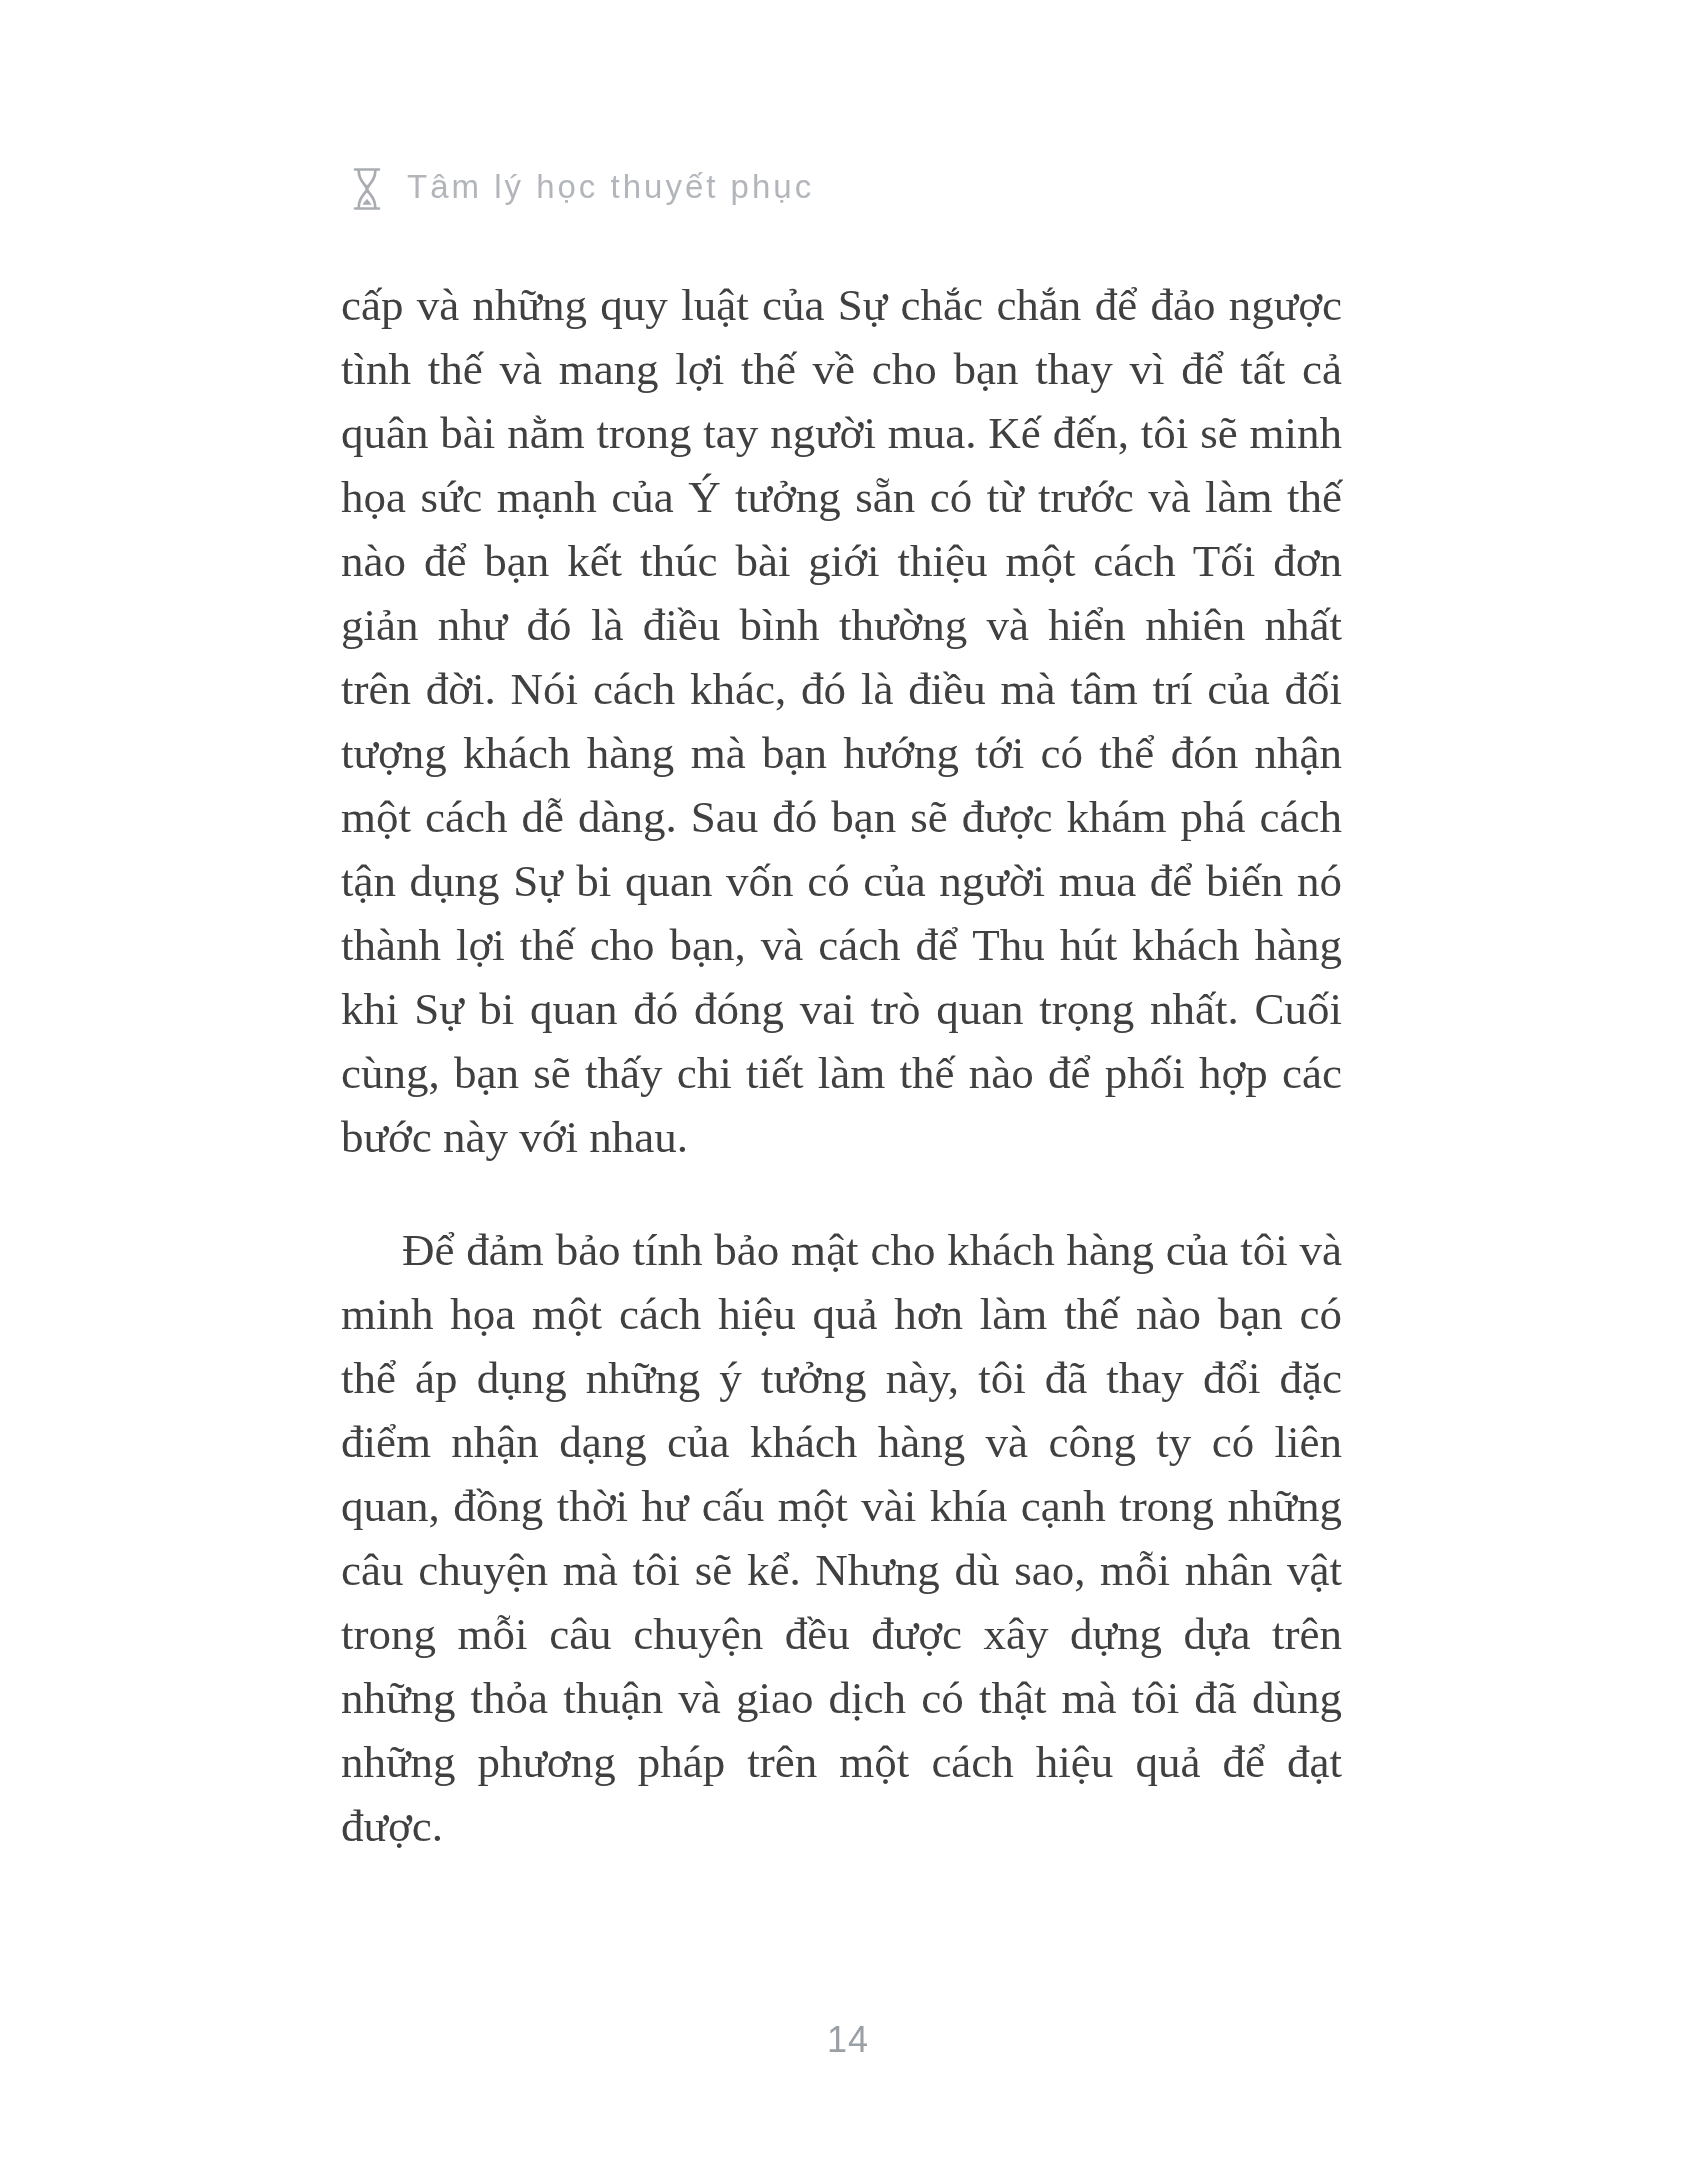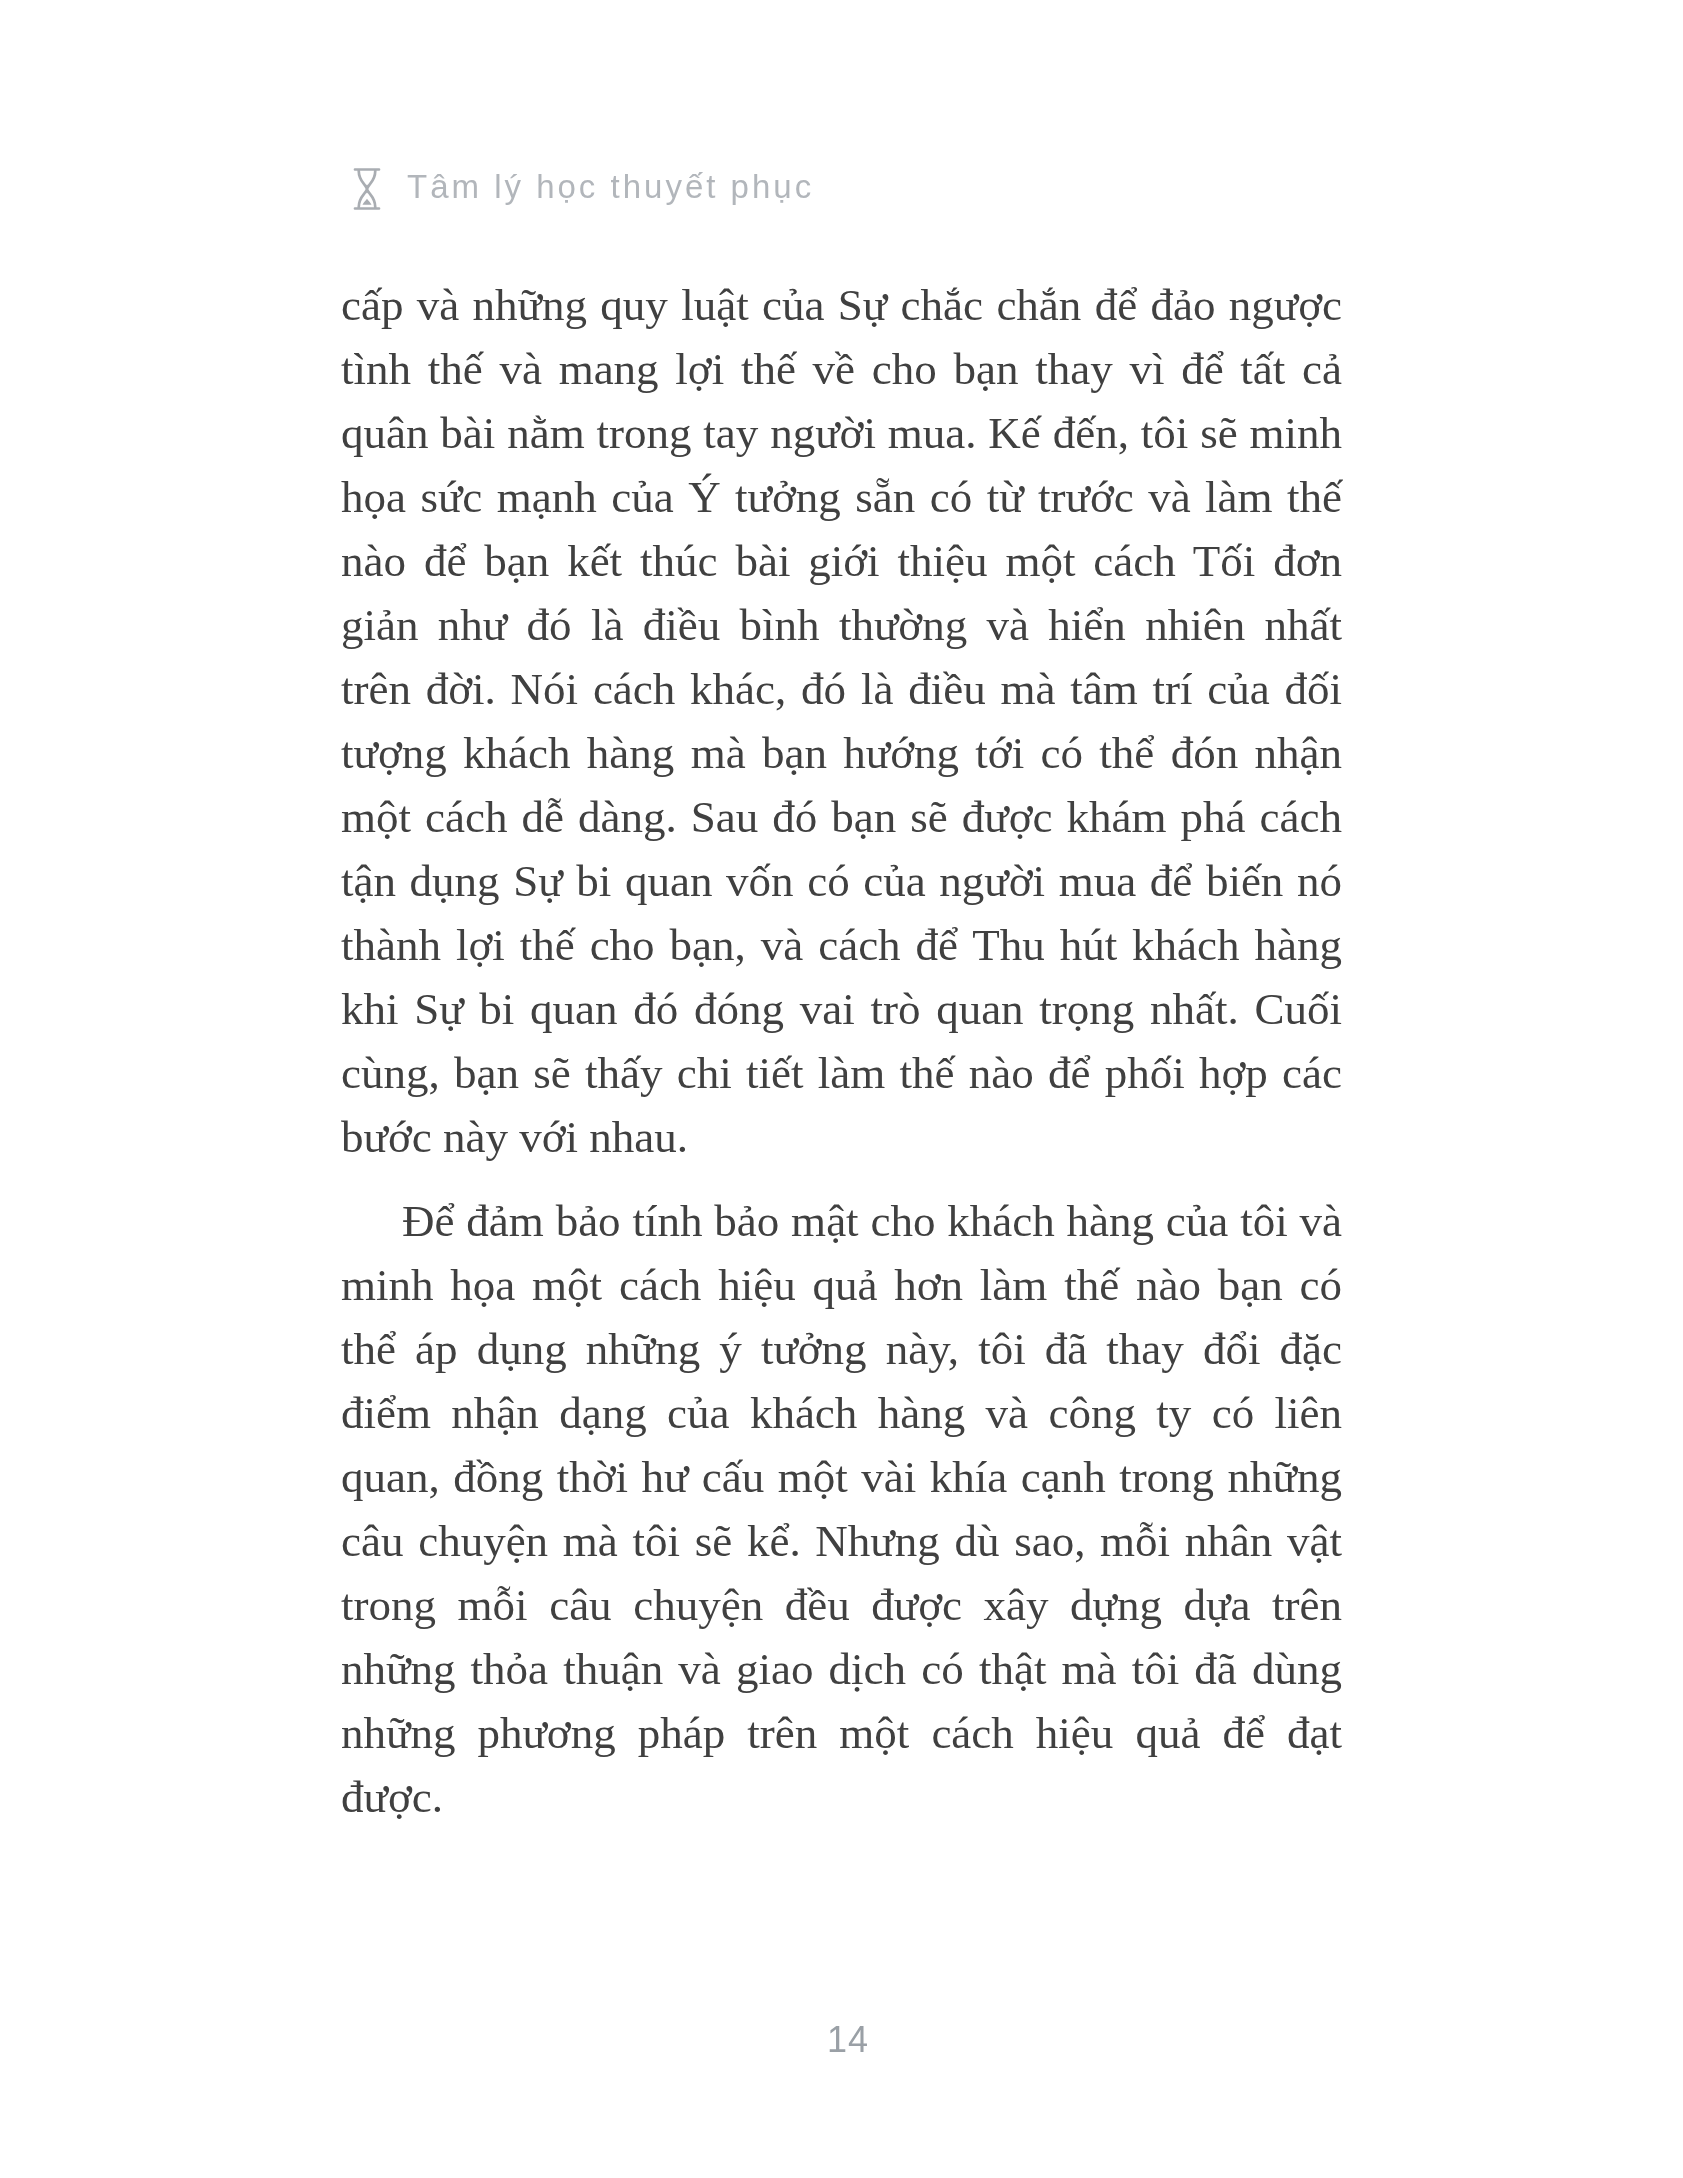--- a/index.html
+++ b/index.html
@@ -45,21 +45,21 @@
     margin-top: 61px;
     color: #404040;
     font-size: 45px;
     line-height: 64px;
     text-align: justify;
   }
   .body-text p {
     margin: 0;
   }
   .body-text p.p-indent {
-    margin-top: 20px;
+    margin-top: 49px;
     text-indent: 61px;
   }
   .page-footer {
     position: absolute;
     left: 0;
     right: 16px;
     bottom: 117px;
     text-align: center;
     margin-left: 29px;
   }

